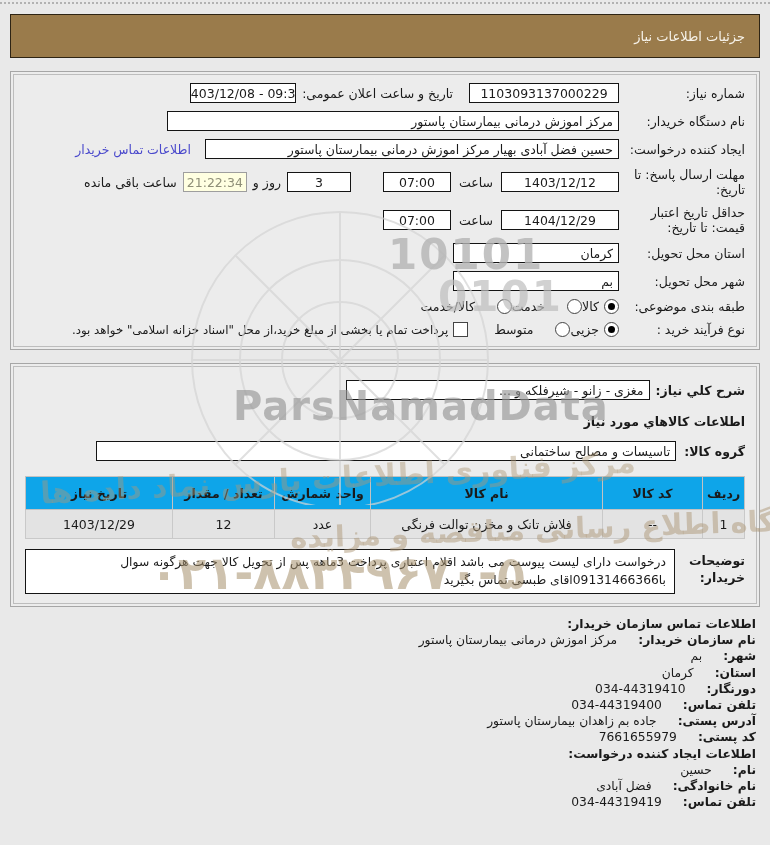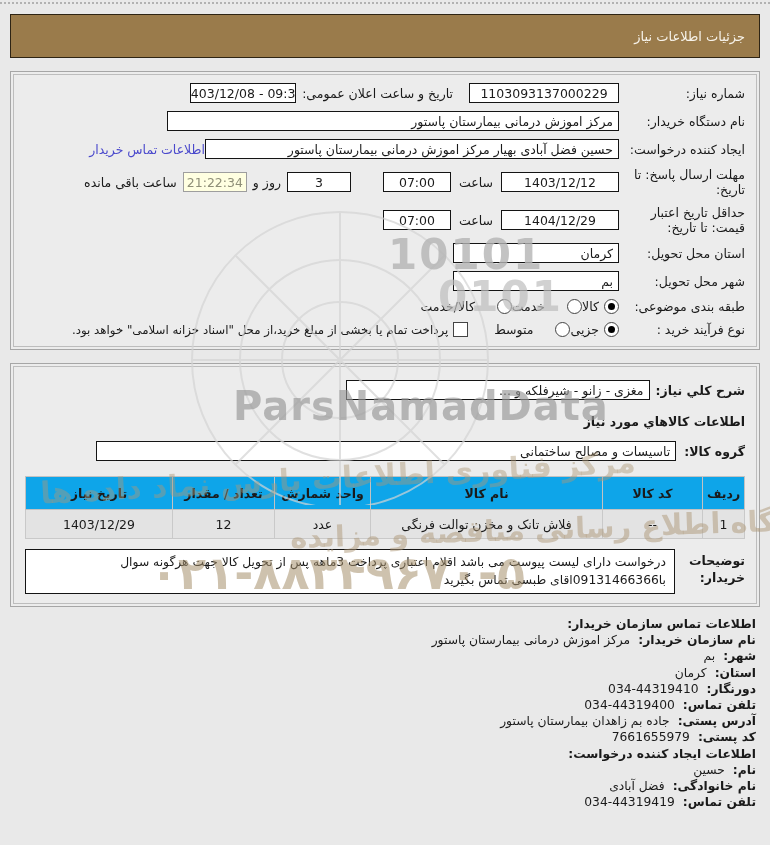--- a/index.html
+++ b/index.html
@@ -25,21 +25,21 @@
   .lbl{white-space:nowrap;}
   .ibox{
     background:#fff;border:1px solid #141414;height:20px;box-sizing:border-box;
     padding:0 5px;display:flex;align-items:center;font-size:12.5px;overflow:hidden;white-space:nowrap;
   }
   .center{justify-content:center;}
   .w-need{width:150px}.w-dt{width:106px}.w-org{width:452px}.w-creator{width:414px}
   .w-date{width:118px}.w-time{width:68px}.w-days{width:64px}
   .w-prov{width:166px}.w-desc{width:304px}.w-group{width:580px}
   .countdown{width:64px;background:#ffffe1;border:1px solid #9e9e9e;color:#8f8f78;}
-  .link{color:#4a49cc;cursor:pointer;white-space:nowrap;}
+  .link{color:#4a49cc;margin-right:14px;cursor:pointer;white-space:nowrap;}
   .gap-r{margin-right:16px;}
   .sm-gap{margin-right:6px;}
   .radio{
     width:13px;height:13px;border:1px solid #444;border-radius:50%;background:#fff;
     flex:none;display:inline-flex;align-items:center;justify-content:center;margin-left:5px;
   }
   .radio.checked::after{content:"";width:7px;height:7px;border-radius:50%;background:#000;}
   .checkbox{width:13px;height:13px;border:1px solid #444;background:#fff;flex:none;margin-left:5px;}
   .opt{margin-left:22px;white-space:nowrap;}
   b,.bold{font-weight:bold;}
@@ -48,21 +48,21 @@
   .items-table th{background:#0ea5e9;font-weight:bold;height:30px;border:1px solid #c2c2c2;font-size:12.5px;}
   .items-table td{background:#e3e3e3;height:26px;border:1px solid #c9c9c9;text-align:center;font-size:12.5px;}
   .notes-row{display:flex;align-items:flex-start;margin-top:10px;}
   .notes-label{width:70px;flex:none;font-weight:bold;line-height:1.35;padding-top:4px;}
   .notes-box{
     flex:1;background:#fff;border:1px solid #141414;min-height:42px;box-sizing:border-box;
     display:flex;flex-direction:column;justify-content:center;text-align:right;
     font-size:12.3px;line-height:1.5;padding:3px 8px;
   }
   .contact{margin:9px 14px 0;font-size:12.3px;line-height:1.32;position:relative;z-index:1;}
-  .cline b{margin-left:8px;}
+  .cline b{margin-left:21px;}
   
   .wm{position:absolute;pointer-events:none;z-index:40;white-space:nowrap;}
   .wm-ltr{direction:ltr;unicode-bidi:bidi-override;}
   .wm-digits{font-size:42px;font-weight:bold;color:rgba(180,180,180,.8);letter-spacing:2px;}
   .wm-brand-en{font-size:40px;font-weight:bold;color:rgba(150,150,150,.65);letter-spacing:1px;}
   .wm-tan{font-weight:bold;color:rgba(173,152,120,.45);}
   .wm-phone{font-size:46px;font-weight:bold;color:rgba(165,143,108,.55);letter-spacing:2px;}
 </style>
 </head>
 <body>

